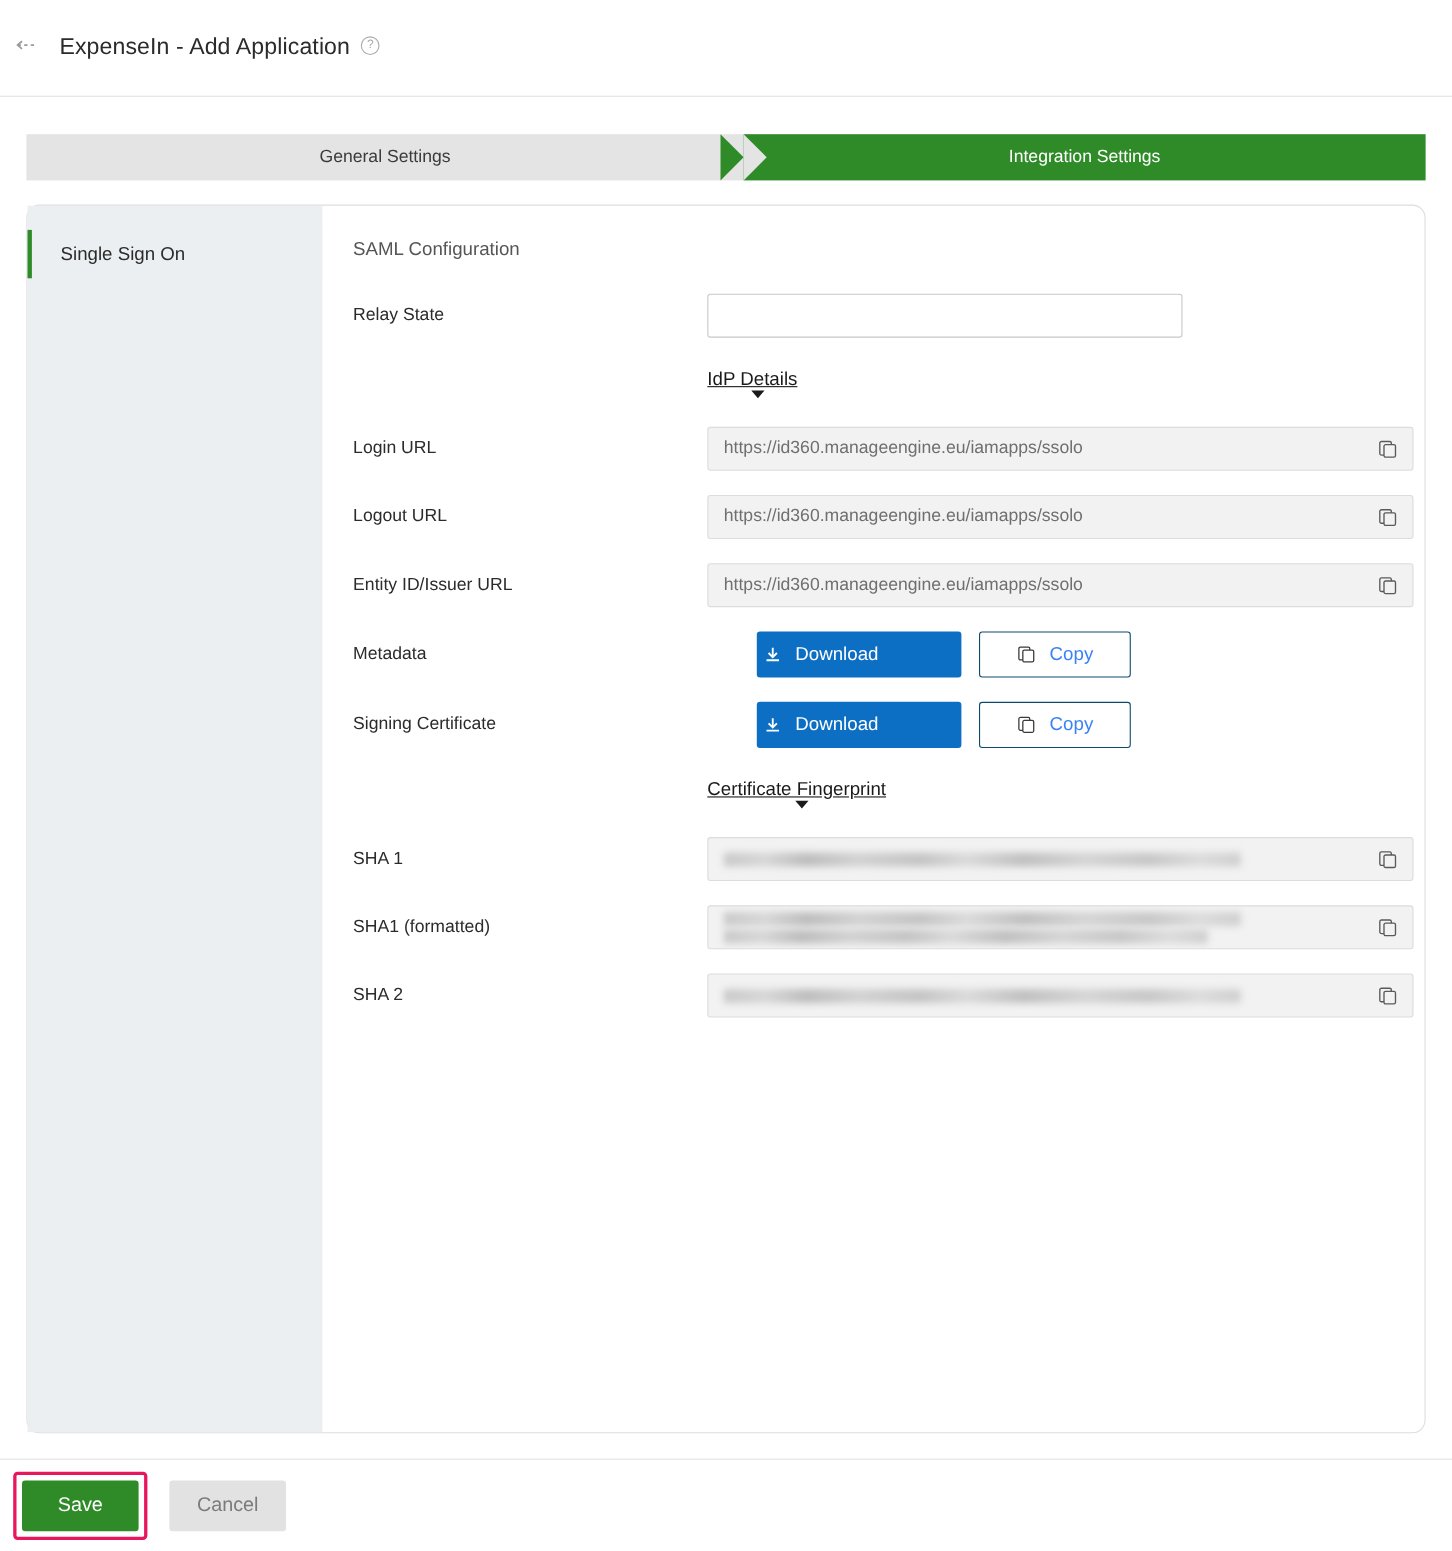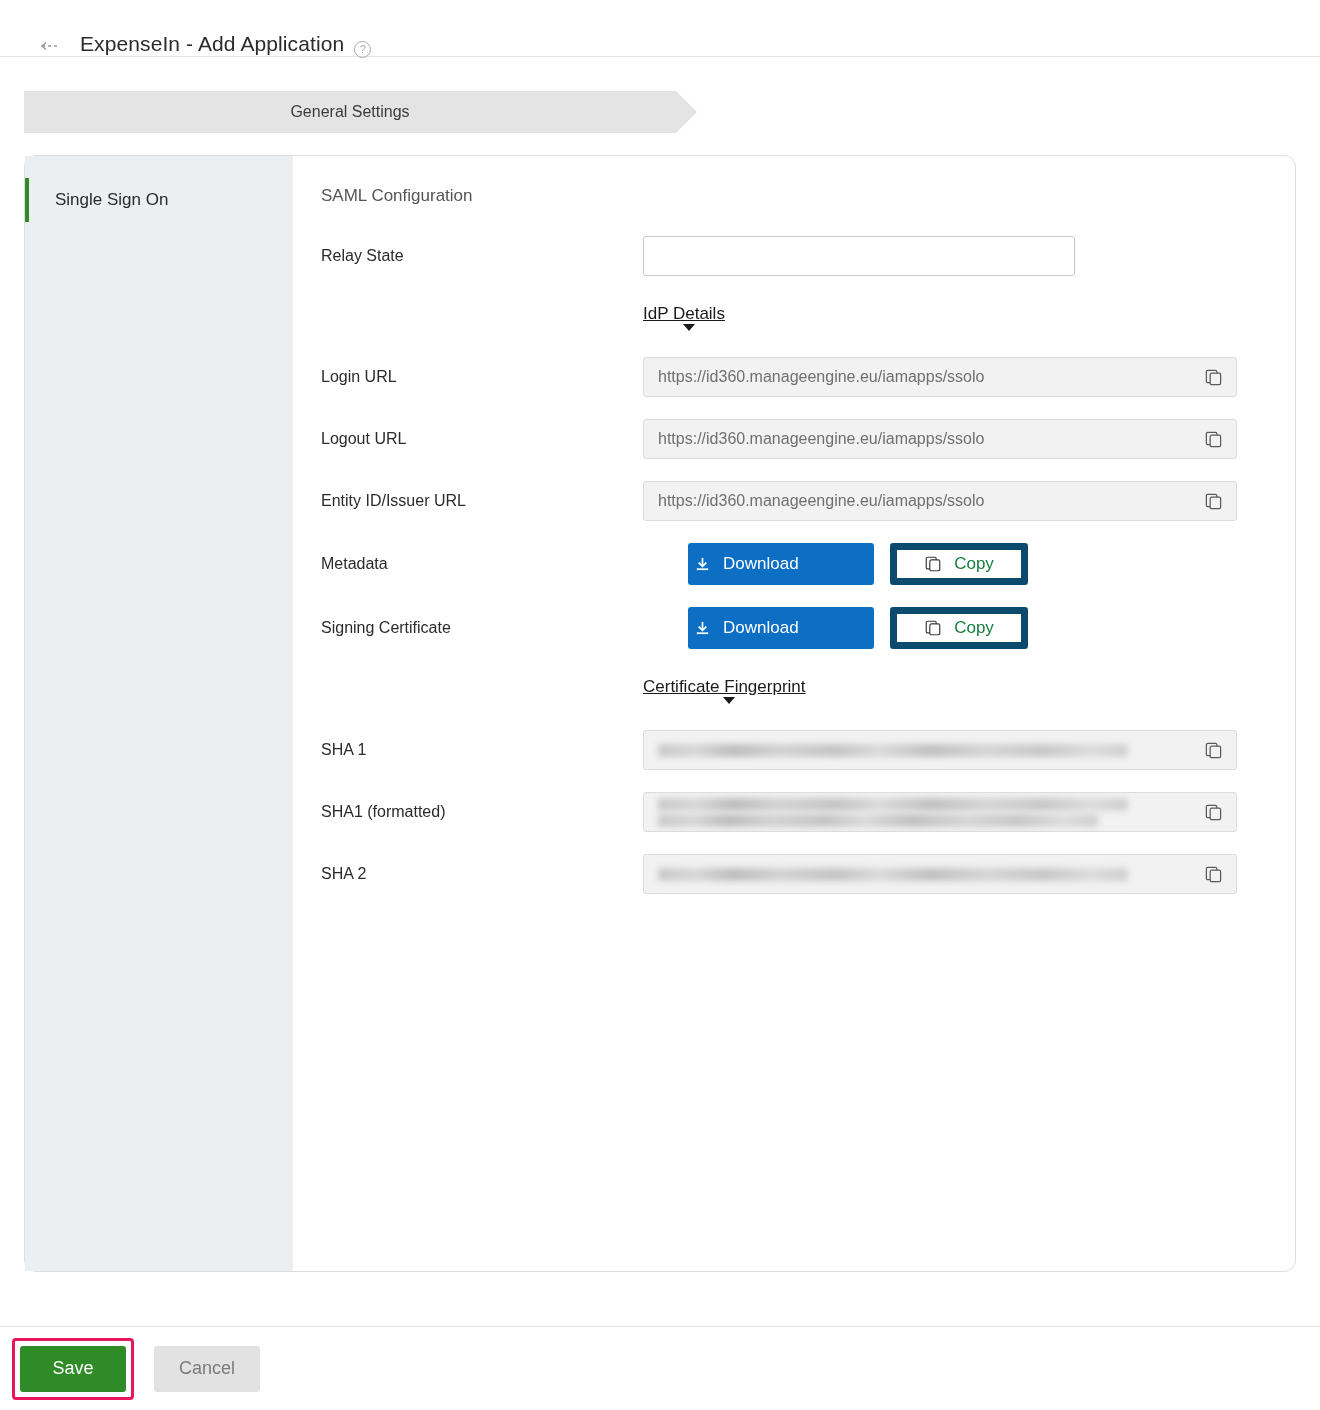--- a/index.html
+++ b/index.html
@@ -9,23 +9,24 @@
     background: #ffffff;
     font-family: "Liberation Sans", sans-serif;
     color: #2b2b2b;
     overflow: hidden;
   }
 
   
   .header {
     height: 57px;
     display: flex;
-    align-items: flex-end;
+    align-items: flex-start;
     border-bottom: 1px solid #e3e3e3;
-    padding-left: 40px;
+    padding-left: 14px;
+    margin-top: 31px;
   }
   .back-arrow {
     width: 26px; height: 20px;
     display: flex; align-items: center;
     color: #9a9a9a;
     font-size: 17px;
     margin-right: 14px;
   }
   .header-title {
     font-size: 21px;
@@ -150,21 +151,21 @@
 
   .text-input {
     width: 432px;
     height: 40px;
     border: 1px solid #c8c8c8;
     border-radius: 3px;
     background: #ffffff;
   }
 
   .readonly-wrap {
-    width: 594px;
+    width: 642px;
     height: 40px;
     background: #f2f2f2;
     border: 1px solid #dcdcdc;
     border-radius: 3px;
     display: flex;
     align-items: center;
     overflow: hidden;
   }
   .readonly-text {
     flex: 1;
@@ -235,22 +236,22 @@
     justify-content: flex-start;
     gap: 12px;
     cursor: pointer;
     font-family: "Liberation Sans", sans-serif;
     margin-left: 45px;
   }
   .btn-copy {
     height: 42px;
     min-width: 138px;
     background: #ffffff;
-    color: #15803d;
-    border: 7px solid #0c4a6e;
+    color: #3b82f6;
+    border: 1px solid #0c4a6e;
     border-radius: 3px;
     font-size: 17px;
     display: inline-flex;
     align-items: center;
     justify-content: center;
     gap: 12px;
     margin-left: 16px;
     cursor: pointer;
     font-family: "Liberation Sans", sans-serif;
   }
@@ -310,20 +311,23 @@
     </svg>
   </div>
   <span class="header-title">ExpenseIn - Add Application</span>
   <span class="help-icon">?</span>
 </div>
 
 <div class="steps">
   <div class="step step-general">
     <span>General Settings</span>
   </div>
+  <div class="step step-integration">
+    <span>Integration Settings</span>
+  </div>
 </div>
 
 <div class="panel">
 
   <div class="side-nav">
     <div class="side-item active">
       <span>Single Sign On</span>
     </div>
   </div>
 

